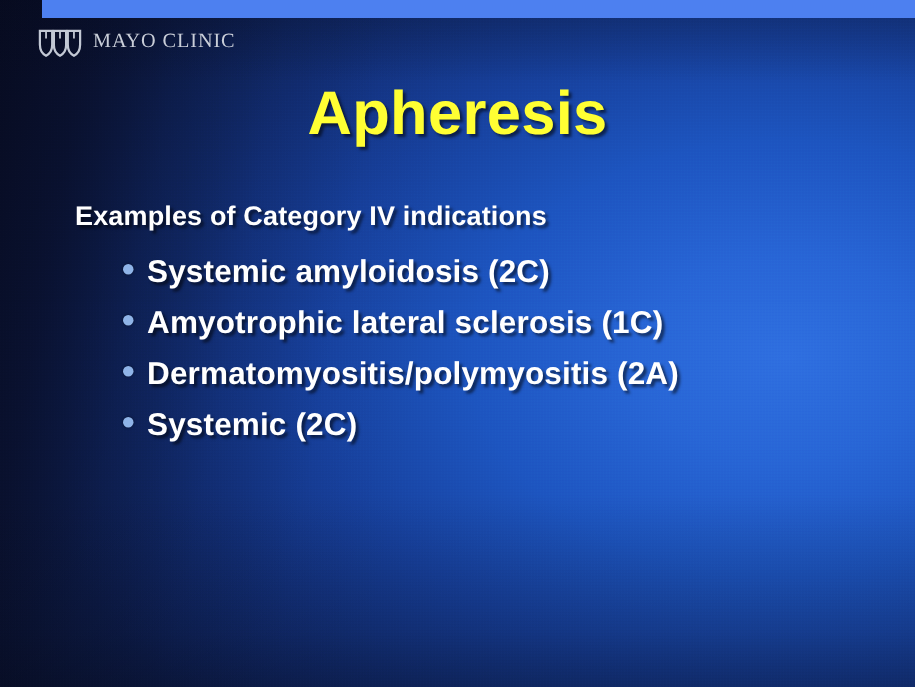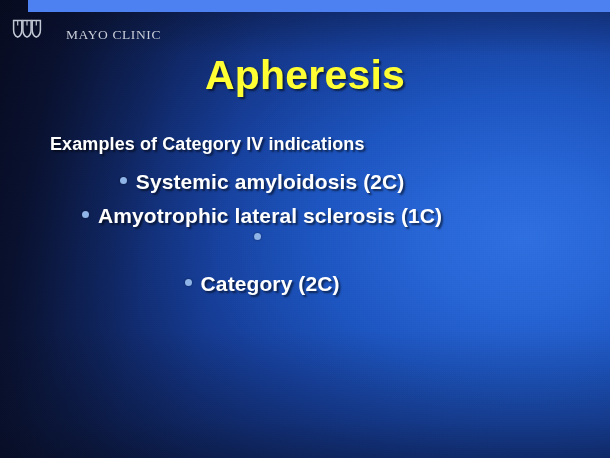--- a/index.html
+++ b/index.html
@@ -71,24 +71,24 @@
     left: 28px;
     right: 0;
     height: 12px;
     background: #4d80f0;
   }
 
   
   .logo {
     position: absolute;
     top: 19px;
-    left: 12px;
+    left: 25px;
     display: flex;
-    align-items: flex-end;
-    gap: 24px;
+    align-items: flex-start;
+    gap: 7px;
   }
   .logo-shields { display: block; }
   .logo-word {
     color: #c9ced8;
     font-family: "Liberation Serif", serif;
     font-size: 13.5px;
     letter-spacing: 0.6px;
     white-space: nowrap;
   }
 
@@ -124,21 +124,20 @@
     top: 170px;
     left: 82px;
     margin: 0;
     padding: 0;
     list-style: none;
   }
   .bullet-item {
     display: flex;
     align-items: baseline;
     height: 34px;
-    justify-content: center;
   }
   .bullet-dot {
     flex: 0 0 auto;
     width: 7px;
     height: 7px;
     border-radius: 50%;
     background: #8fb4e8;
     margin-right: 9px;
     position: relative;
     top: -5px;
@@ -191,20 +190,21 @@
     <li class="bullet-item">
       <span class="bullet-dot"></span>
       <span class="bullet-text">Systemic amyloidosis (2C)</span>
     </li>
     <li class="bullet-item">
       <span class="bullet-dot"></span>
       <span class="bullet-text">Amyotrophic lateral sclerosis (1C)</span>
     </li>
     <li class="bullet-item">
       <span class="bullet-dot"></span>
-    </li>
-    <li class="bullet-item">
-      <span class="bullet-dot"></span>
-      <span class="bullet-text">Category (2C)</span>
+      <span class="bullet-text">Dermatomyositis/polymyositis (2A)</span>
+    </li>
+    <li class="bullet-item">
+      <span class="bullet-dot"></span>
+      <span class="bullet-text">Systemic (2C)</span>
     </li>
   </ul>
 
 </div>
 
 </body></html>

